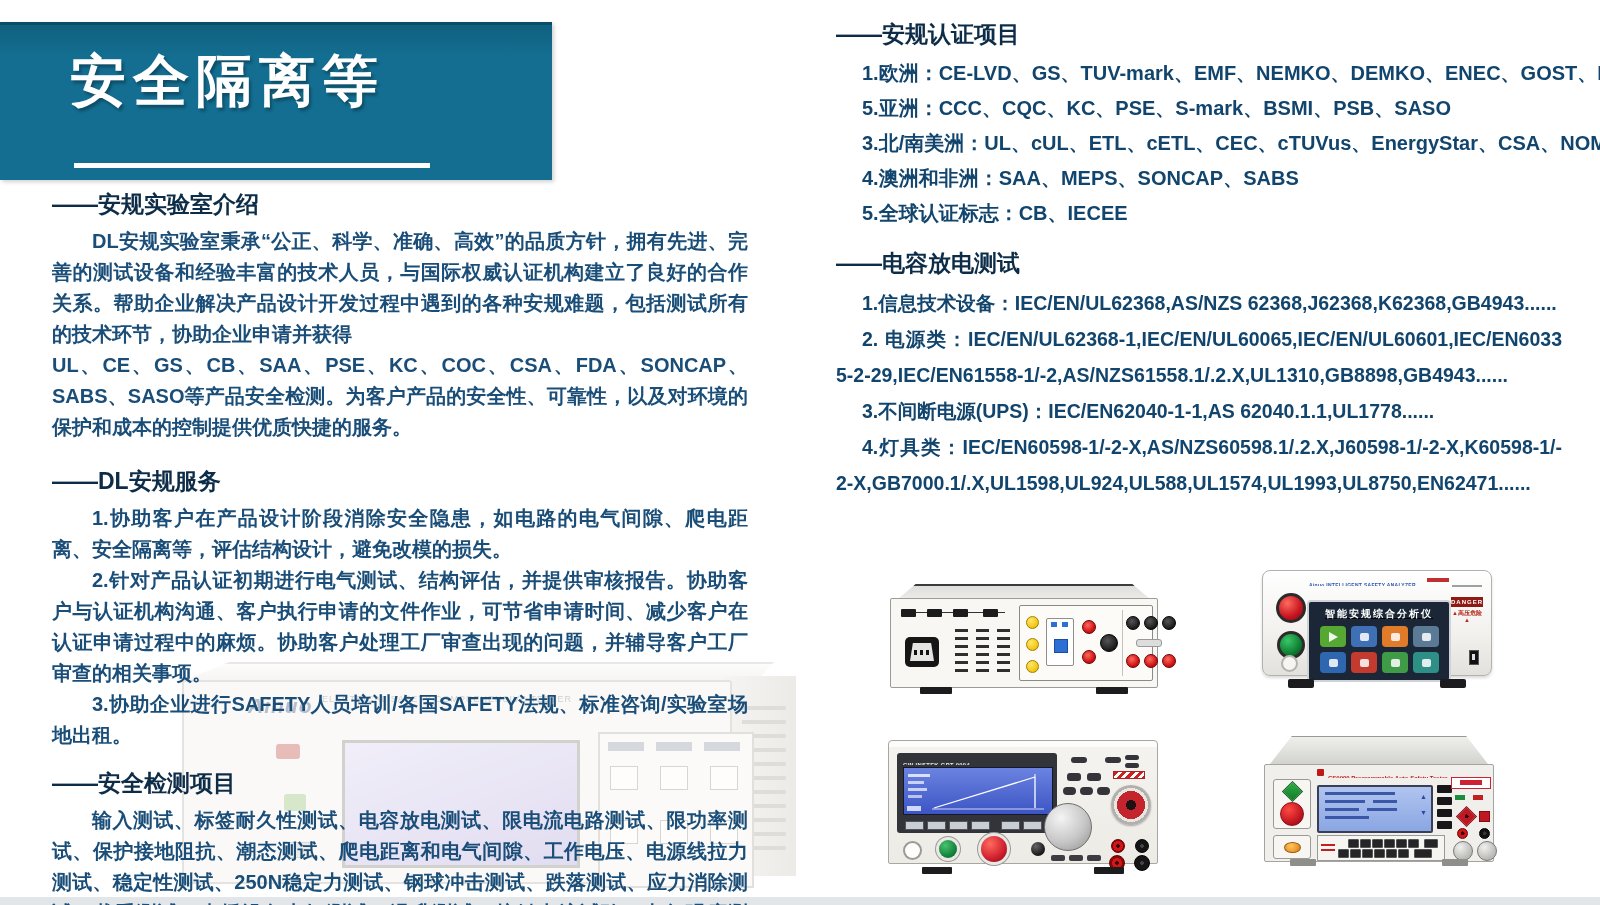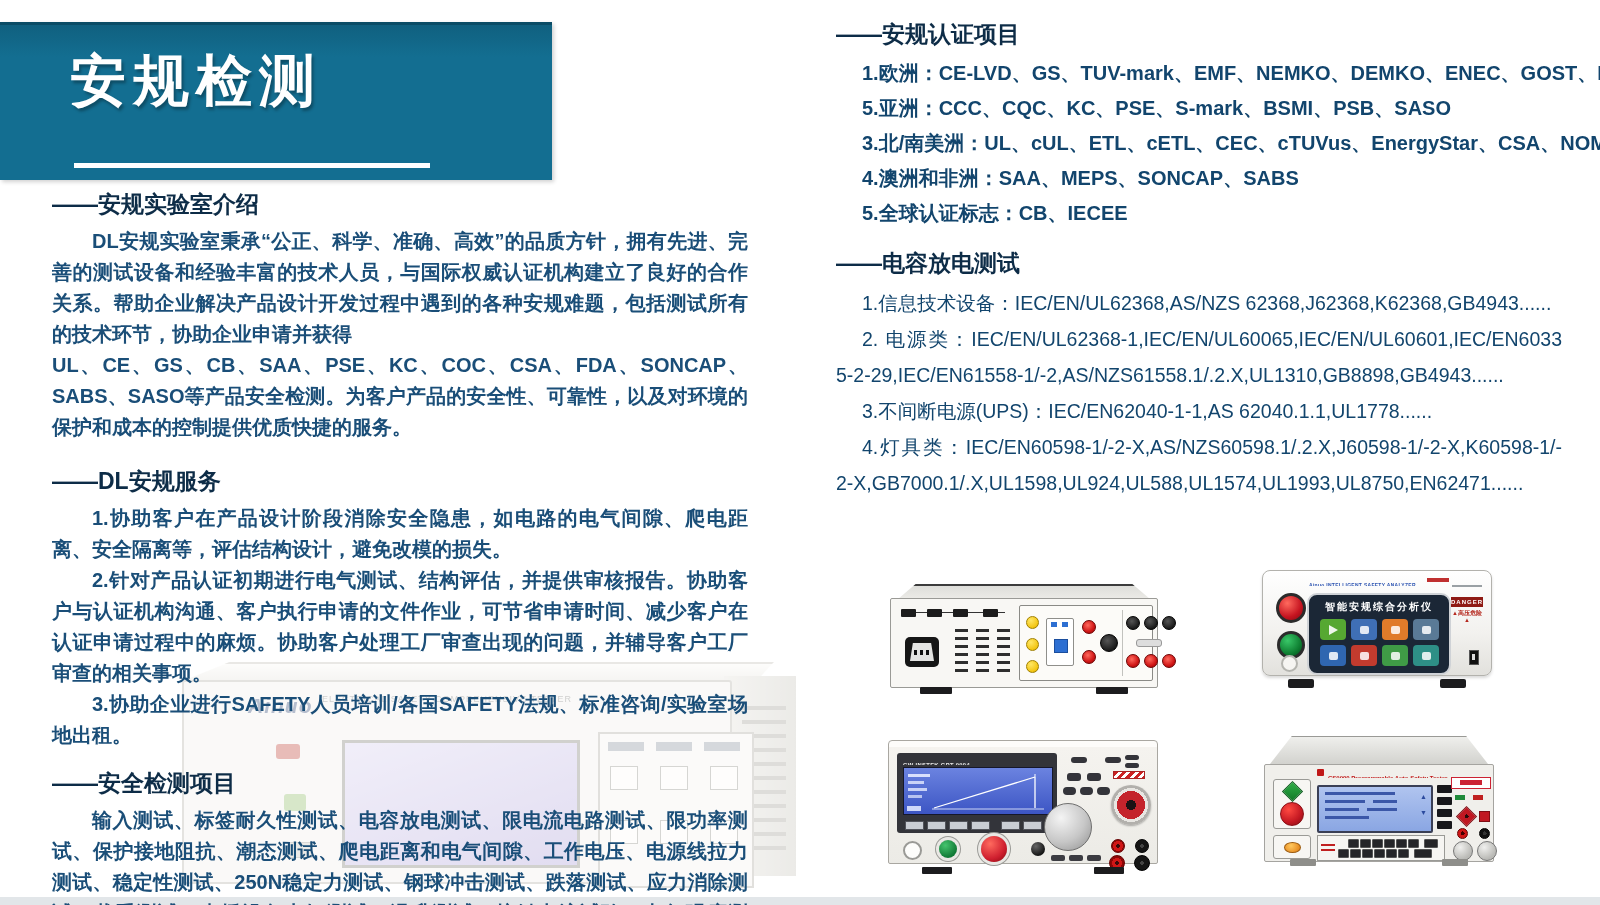--- a/index.html
+++ b/index.html
@@ -19,21 +19,21 @@
   
   .col-left{position:absolute;left:52px;top:190px;width:696px;z-index:3;}
   .col-right{position:absolute;left:836px;top:20px;width:726px;z-index:3;}
   h3.sec{font-size:23px;line-height:28px;font-weight:bold;color:#0d2c47;margin:0 0 8px 0;}
   .col-left h3.m1{margin-top:24px;} .col-left h3.m2{margin-top:18px;}
   .col-left p{font-size:20px;line-height:31px;color:#1a4e78;text-align:justify;margin:0;
         text-indent:2em;white-space:pre-wrap;font-weight:600;}
   .col-right p.cert{font-size:20px;line-height:35px;color:#12456d;margin:0;text-indent:26px;
         font-weight:600;white-space:nowrap;}
   .col-right p.scope{font-size:19.5px;line-height:36px;color:#12456d;margin:0;text-indent:26px;
-        font-weight:400;text-align:justify;word-break:break-all;}
+        font-weight:700;text-align:justify;word-break:break-all;}
   .col-right h3.mt{margin-top:18px;}
 
   .bottom-strip{position:absolute;left:0;bottom:0;width:100%;height:8px;background:#e2e6e9;z-index:1;}
 
   
   .inst{position:absolute;z-index:2;}
   .foot{position:absolute;height:7px;background:#1c1c1e;border-radius:1px;bottom:0;}
   .circ{border-radius:50%;position:absolute;}
 
   
@@ -93,22 +93,22 @@
   .b-body{position:absolute;left:0;top:0;width:228px;height:104px;border:1px solid #b3b2ad;border-radius:8px;
         background:linear-gradient(180deg,#ffffff,#f2f1ee 60%,#e2e1dd);box-shadow:0 2px 3px rgba(0,0,0,.15);}
   .b-stop{width:24px;height:24px;left:13px;top:22px;border:3px solid #2b2b2b;
         background:radial-gradient(circle at 35% 30%,#ff6a5e,#c61420 60%,#7c0a12);}
   .b-start{width:22px;height:22px;left:14px;top:60px;border:3px solid #2b2b2b;
         background:radial-gradient(circle at 35% 30%,#39c768,#0c7a2e 65%,#06401a);}
   .b-hdr{position:absolute;left:46px;top:5px;width:140px;height:10px;white-space:nowrap;overflow:hidden;}
   .b-hdr span{display:inline-block;font-size:8px;transform:scale(.62);transform-origin:left top;
         color:#2a52b0;font-weight:bold;letter-spacing:.5px;}
   .b-hdr i{position:absolute;right:0;top:2px;width:22px;height:4px;background:#c03030;}
-  .b-scr{position:absolute;left:44px;top:22px;width:140px;height:78px;background:#1b2736;
-        border:2px solid #cfd2d6;border-radius:10px;}
+  .b-scr{position:absolute;left:44px;top:29px;width:140px;height:78px;background:#1b2736;
+        border:2px solid #cfd2d6;border-radius:4px;text-decoration:underline;}
   .b-scr .ttl{color:#fff;font-size:10px;font-weight:bold;text-align:center;letter-spacing:2px;margin-top:5px;}
   .b-apps{position:absolute;left:11px;top:24px;display:grid;grid-template-columns:repeat(4,26px);gap:5px 5px;}
   .b-app{height:21px;border-radius:4px;position:relative;}
   .b-app em{position:absolute;left:50%;top:50%;width:9px;height:8px;margin:-4px 0 0 -4.5px;
         background:rgba(255,255,255,.85);border-radius:2px;}
   .b-app.play em{width:0;height:0;background:none;border-left:9px solid rgba(255,255,255,.9);
         border-top:5px solid transparent;border-bottom:5px solid transparent;margin:-5px 0 0 -4px;border-radius:0;}
   .b-rs{position:absolute;right:6px;top:12px;width:36px;height:86px;}
   .b-groove{position:absolute;left:3px;top:2px;width:30px;height:2px;background:#9aa0a4;}
   .b-danger{position:absolute;left:2px;top:14px;width:32px;height:10px;background:#8f1a14;color:#fff;
@@ -189,21 +189,21 @@
   .d-jb{width:9px;height:9px;left:214px;top:63px;background:radial-gradient(circle,#333 0 2px,#111 2px);border:1px solid #000;}
   .d-kn{width:18px;height:18px;top:76px;background:radial-gradient(circle at 35% 30%,#f0f0ee,#b9b9b5 70%);border:1px solid #777;}
   .d-footL{left:26px;width:26px;background:#8e8e8a;}  .d-footR{right:26px;width:26px;background:#8e8e8a;}
 </style>
 </head>
 <body>
 
 <div id="page">
 
   <div class="hero">
-    <div class="hero-title">安规检测</div>
+    <div class="hero-title">安全隔离等</div>
     <div class="hero-line"></div>
   </div>
 
   <div class="inst" id="instFade">
     <div class="fd-lid"></div>
     <div class="fd-side">
         <div class="fd-vent"></div>
       </div>
     <div class="fd-front">
       <div class="fd-brand">Ainuo</div>

